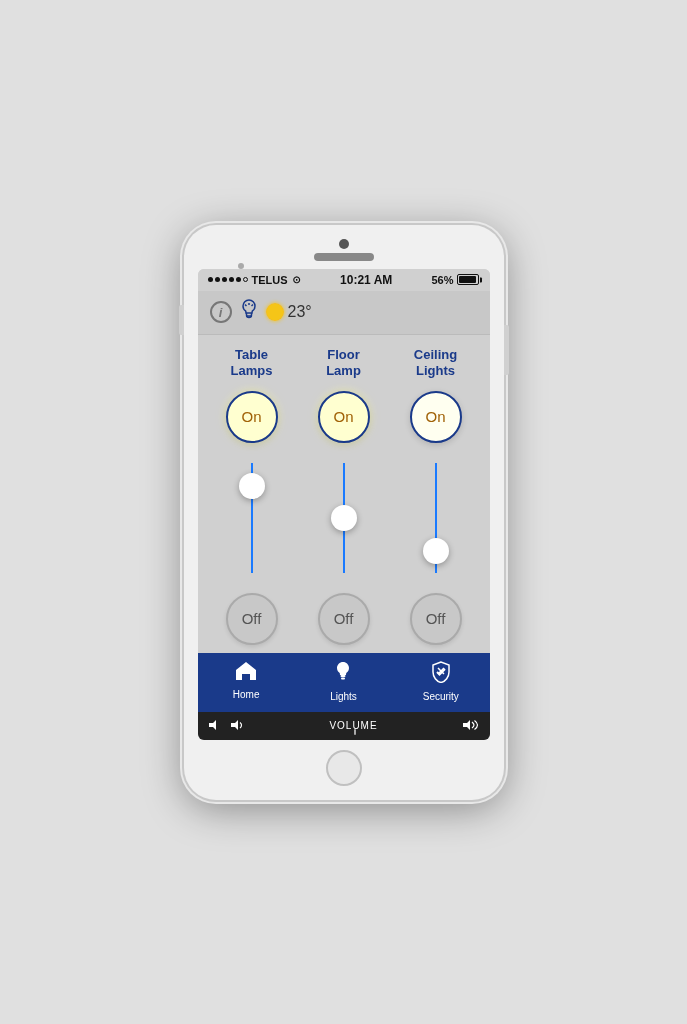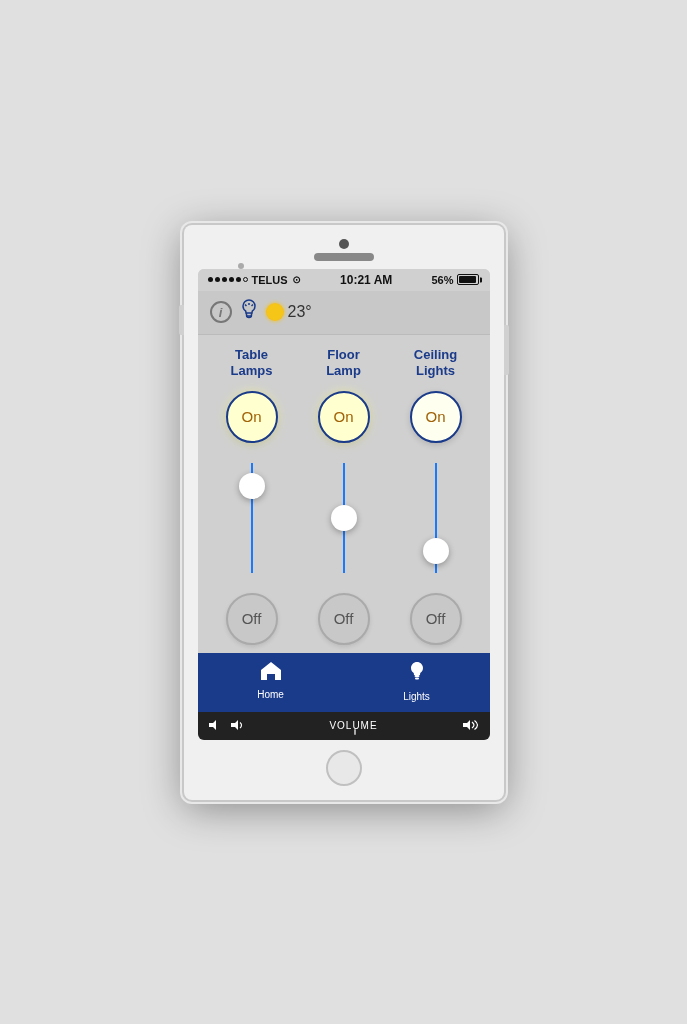--- a/index.html
+++ b/index.html
@@ -8,21 +8,21 @@
       display: flex;
       justify-content: center;
       align-items: center;
       min-height: 100vh;
       font-family: -apple-system, 'Helvetica Neue', Arial, sans-serif;
     }
 
     .phone-outer {
       width: 320px;
       background: #f0f0f0;
-      border-radius: 8px;
+      border-radius: 32px;
       padding: 14px;
       box-shadow:
         0 0 0 2px #c8c8c8,
         0 0 0 4px #e8e8e8,
         0 8px 40px rgba(0,0,0,0.4);
       position: relative;
     }
 
     .phone-top {
       display: flex;
@@ -451,20 +451,30 @@
         <div class="nav-icon">
           <svg width="18" height="22" viewBox="0 0 18 22" fill="white">
             <path d="M9 1C5.69 1 3 3.69 3 7c0 2.12 1.1 3.99 2.76 5.08L6 14h6l.24-1.92C13.9 10.99 15 9.12 15 7c0-3.31-2.69-6-6-6z"></path>
             <rect x="6.5" y="14" width="5" height="2" rx="1"></rect>
             <rect x="7" y="16.5" width="4" height="2" rx="1"></rect>
           </svg>
         </div>
         <span class="nav-label">Lights</span>
       </div>
 
+      <div class="nav-item">
+        <div class="nav-icon">
+          <svg width="20" height="22" viewBox="0 0 20 22" fill="none">
+            <path d="M10 1L2 4v7c0 5 3.5 9.5 8 10.5C14.5 20.5 18 16 18 11V4L10 1z" stroke="white" stroke-width="1.5" fill="none"></path>
+            <path d="M6 11l2.5 2.5L14 8" stroke="white" stroke-width="2" fill="none"></path>
+            <path d="M7 7l6 6M13 7l-6 6" stroke="white" stroke-width="1.5"></path>
+          </svg>
+        </div>
+        <span class="nav-label">Security</span>
+      </div>
 
     </div>
 
     <div class="volume-bar">
       <span class="vol-icon">
         <svg width="14" height="12" viewBox="0 0 14 12" fill="white">
           <polygon points="1,4 5,4 8,1 8,11 5,8 1,8"></polygon>
         </svg>
       </span>
       <span class="vol-icon">

